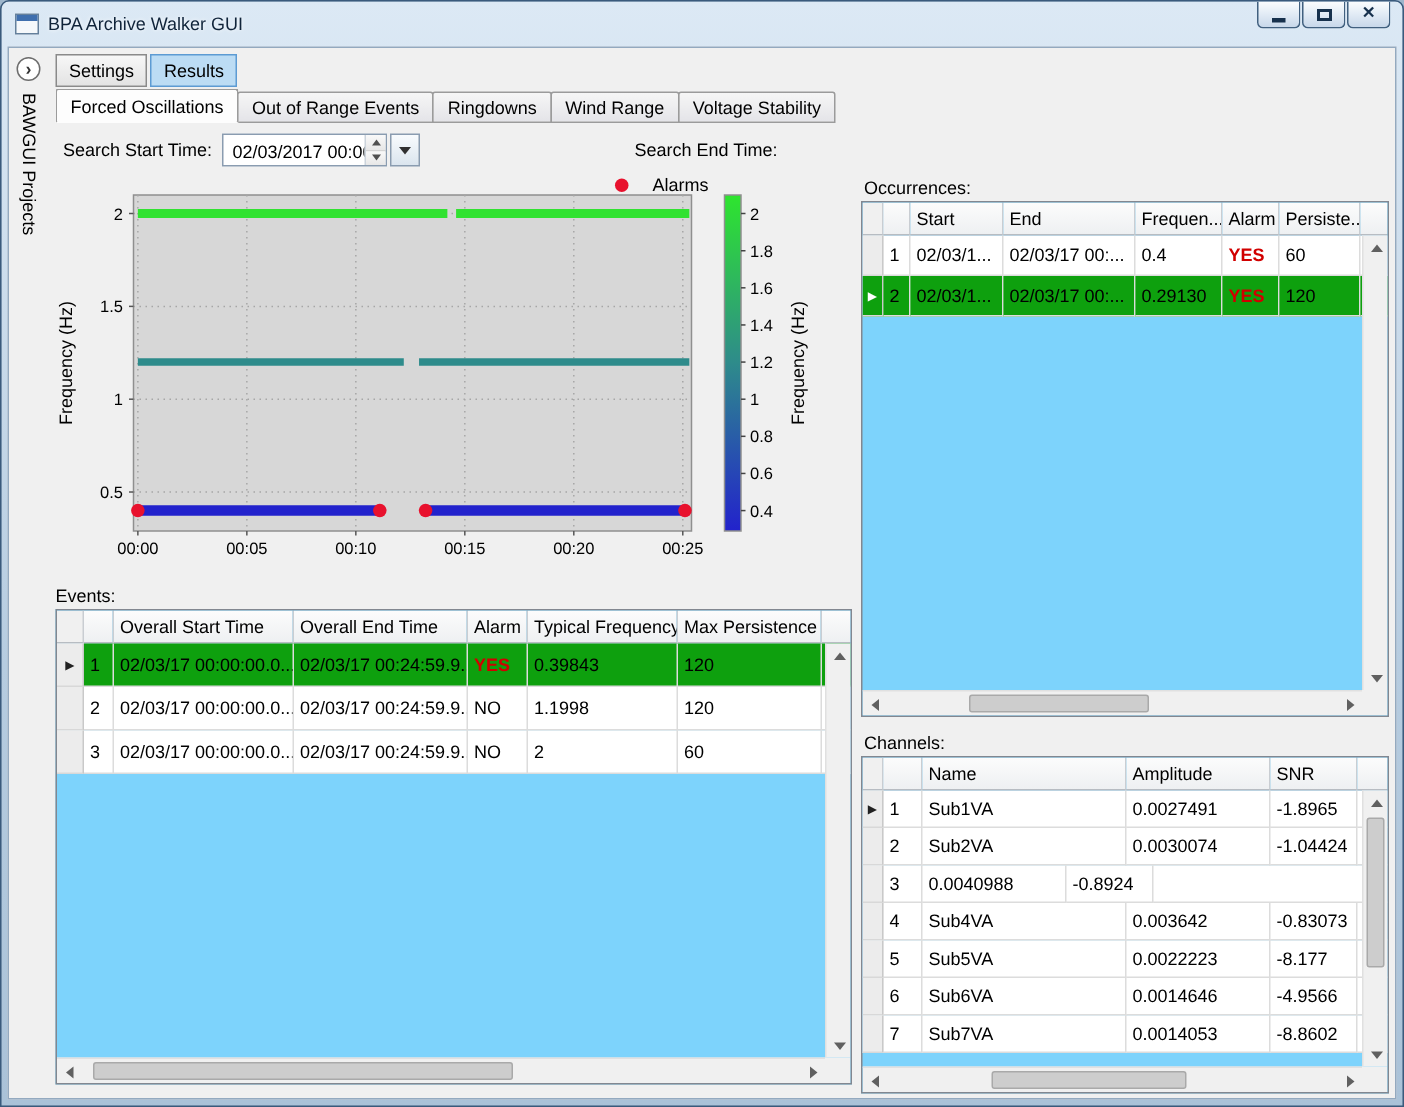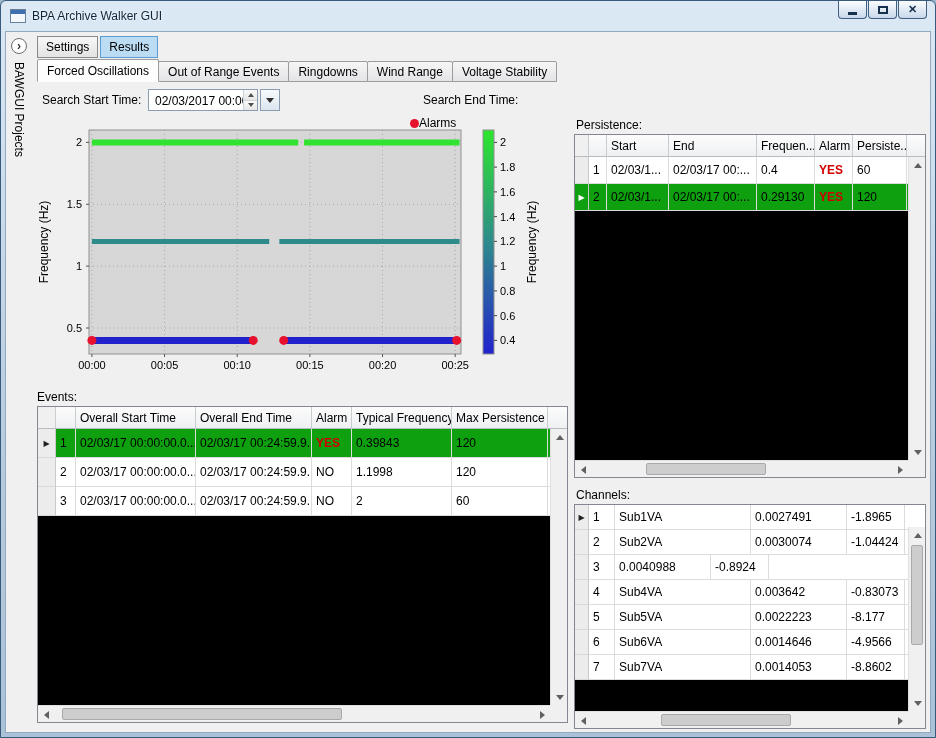--- a/index.html
+++ b/index.html
@@ -54,30 +54,30 @@
   .tri-up-s{border-left:3px solid transparent;border-right:3px solid transparent;border-bottom:4px solid #505050}
   .tri-down-s{border-left:3px solid transparent;border-right:3px solid transparent;border-top:4px solid #505050}
   .tri-down-m{border-left:4px solid transparent;border-right:4px solid transparent;border-top:5px solid #303030}
   .tri-up{border-left:4px solid transparent;border-right:4px solid transparent;border-bottom:5px solid #606060}
   .tri-down{border-left:4px solid transparent;border-right:4px solid transparent;border-top:5px solid #606060}
   .tri-left{border-top:4px solid transparent;border-bottom:4px solid transparent;border-right:5px solid #606060}
   .tri-right{border-top:4px solid transparent;border-bottom:4px solid transparent;border-left:5px solid #606060}
 
   
   .chart-panel{position:absolute;left:30px;top:82px;width:510px;height:272px}
-  .legend{position:absolute;left:374px;top:2px;display:flex;align-items:center;gap:0;z-index:3}
+  .legend{position:absolute;left:374px;top:2px;display:flex;align-items:center;gap:16px;z-index:3}
   .legend-dot{width:9px;height:9px;border-radius:50%;background:#e8112d;display:inline-block}
   .chart-panel svg{position:absolute;left:0;top:14px}
   svg text{font-family:"Liberation Sans",sans-serif;fill:#000}
 
   
   .section-lbl{position:absolute;white-space:nowrap}
 
   
-  .dgrid{position:absolute;background:#000000;border:1px solid #828790;overflow:hidden}
+  .dgrid{position:absolute;background:#7dd3fc;border:1px solid #828790;overflow:hidden}
   .dg-head{display:flex;height:22px}
   .dg-corner{width:18px;flex:0 0 auto;background:#f0f0f0;border-right:1px solid #c9cdd2;border-bottom:1px solid #b7bcc2}
   .dg-h{flex:0 0 auto;display:flex;align-items:center;padding:0 4px;border-right:1px solid #c9cdd2;border-bottom:1px solid #b7bcc2;
         background:linear-gradient(#fcfcfc,#eef0f2);white-space:nowrap;overflow:hidden}
   .dg-h.fill{flex:1 1 auto;border-right:none}
   .dg-row{display:flex;background:#fff;cursor:default}
   .dg-rowhdr{width:18px;flex:0 0 auto;background:#ececec;border-right:1px solid #c9c9c9;border-bottom:1px solid #d8d8d8;
              display:flex;align-items:center;justify-content:center;font-size:8px;color:#222}
   .dg-c{flex:0 0 auto;display:flex;align-items:center;padding:0 4px;border-right:1px solid #dcdcdc;border-bottom:1px solid #dcdcdc;
         white-space:nowrap;overflow:hidden}
@@ -237,21 +237,21 @@
           <line x1="458" y1="162.8839779005525" x2="461" y2="162.8839779005525" stroke="#444"></line>
           <text x="464" y="166.8839779005525" font-size="11">0.8</text>
           <line x1="458" y1="187.6353591160221" x2="461" y2="187.6353591160221" stroke="#444"></line>
           <text x="464" y="191.6353591160221" font-size="11">0.6</text>
           <line x1="458" y1="212.38674033149172" x2="461" y2="212.38674033149172" stroke="#444"></line>
           <text x="464" y="216.38674033149172" font-size="11">0.4</text>
           <text transform="translate(500 114) rotate(-90)" text-anchor="middle" font-size="12">Frequency (Hz)</text>
         </svg>
     </div>
 
-    <span class="section-lbl" style="left:570px;top:86px">Persistence:</span>
+    <span class="section-lbl" style="left:570px;top:86px">Occurrences:</span>
     <div class="dgrid g-occurrences" style="left:568px;top:102px;width:352px;height:344px">
       <div class="dg-head">
           <div class="dg-corner"></div>
           <div class="dg-h c0"></div>
           <div class="dg-h c1">Start</div>
           <div class="dg-h c2">End</div>
           <div class="dg-h c3">Frequen...</div>
           <div class="dg-h c4">Alarm</div>
           <div class="dg-h c5">Persiste...</div>
           <div class="dg-h fill"></div>
@@ -363,20 +363,28 @@
           </div>
         <div class="sb-btn">
             <div class="tri tri-right"></div>
           </div>
       </div>
       <div class="sb-corner"></div>
     </div>
 
     <span class="section-lbl" style="left:570px;top:456px">Channels:</span>
     <div class="dgrid g-channels" style="left:568px;top:472px;width:352px;height:225px">
+      <div class="dg-head">
+          <div class="dg-corner"></div>
+          <div class="dg-h c0"></div>
+          <div class="dg-h c1">Name</div>
+          <div class="dg-h c2">Amplitude</div>
+          <div class="dg-h c3">SNR</div>
+          <div class="dg-h fill"></div>
+        </div>
       <div class="dg-body">
           <div class="dg-row">
             <div class="dg-rowhdr">▶</div>
             <div class="dg-c c0">1</div>
             <div class="dg-c c1">Sub1VA</div>
             <div class="dg-c c2">0.0027491</div>
             <div class="dg-c c3">-1.8965</div>
             <div class="dg-c fill"></div>
           </div>
           <div class="dg-row">

